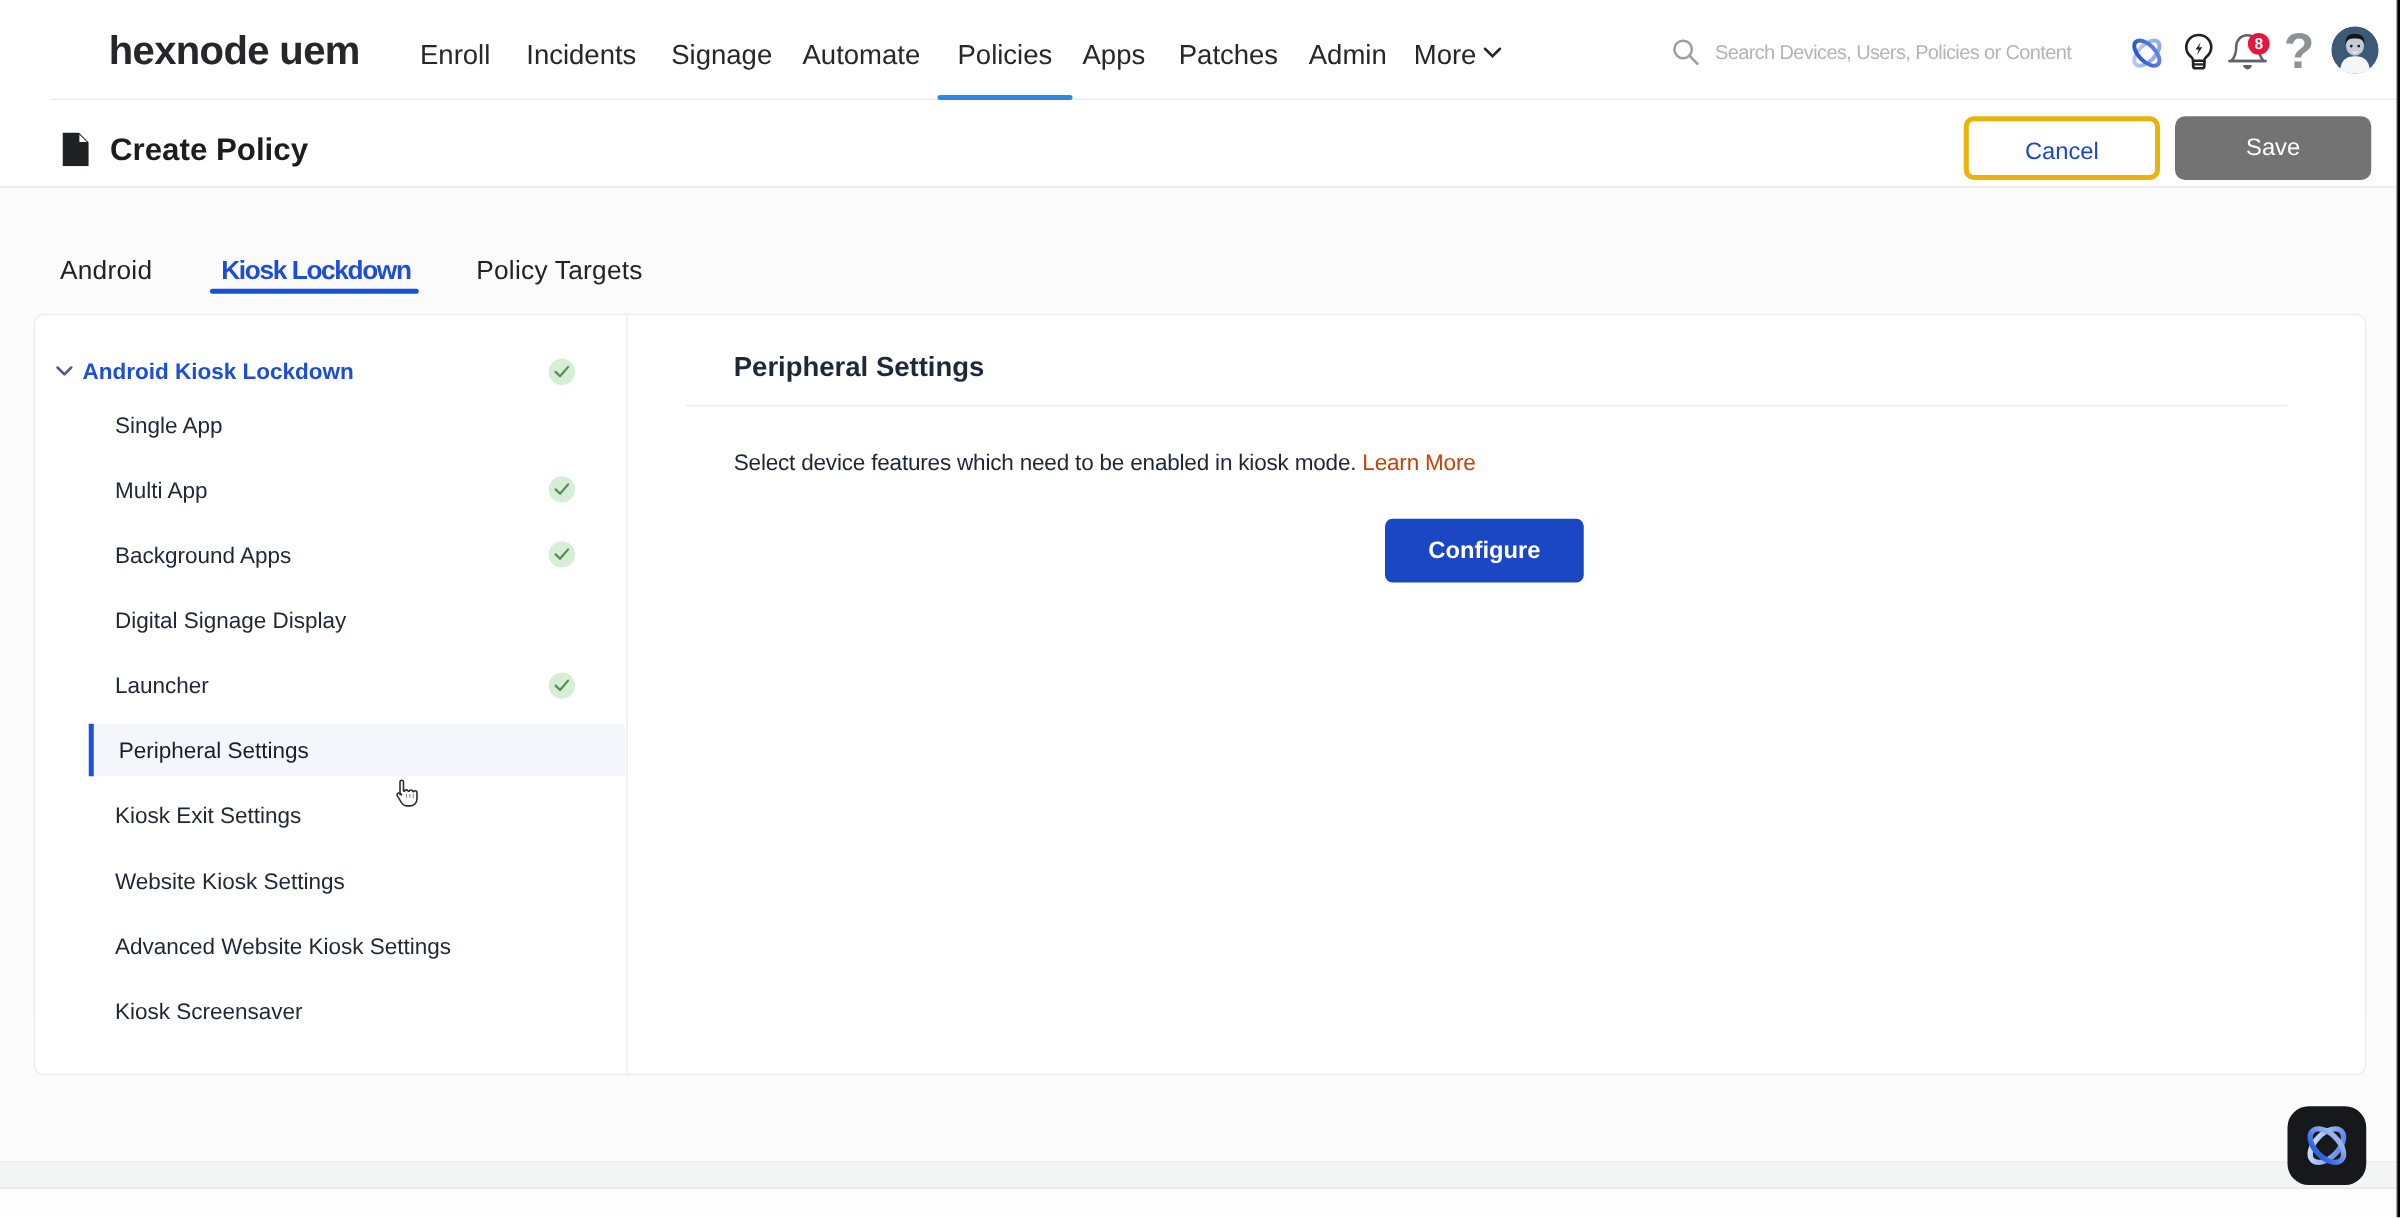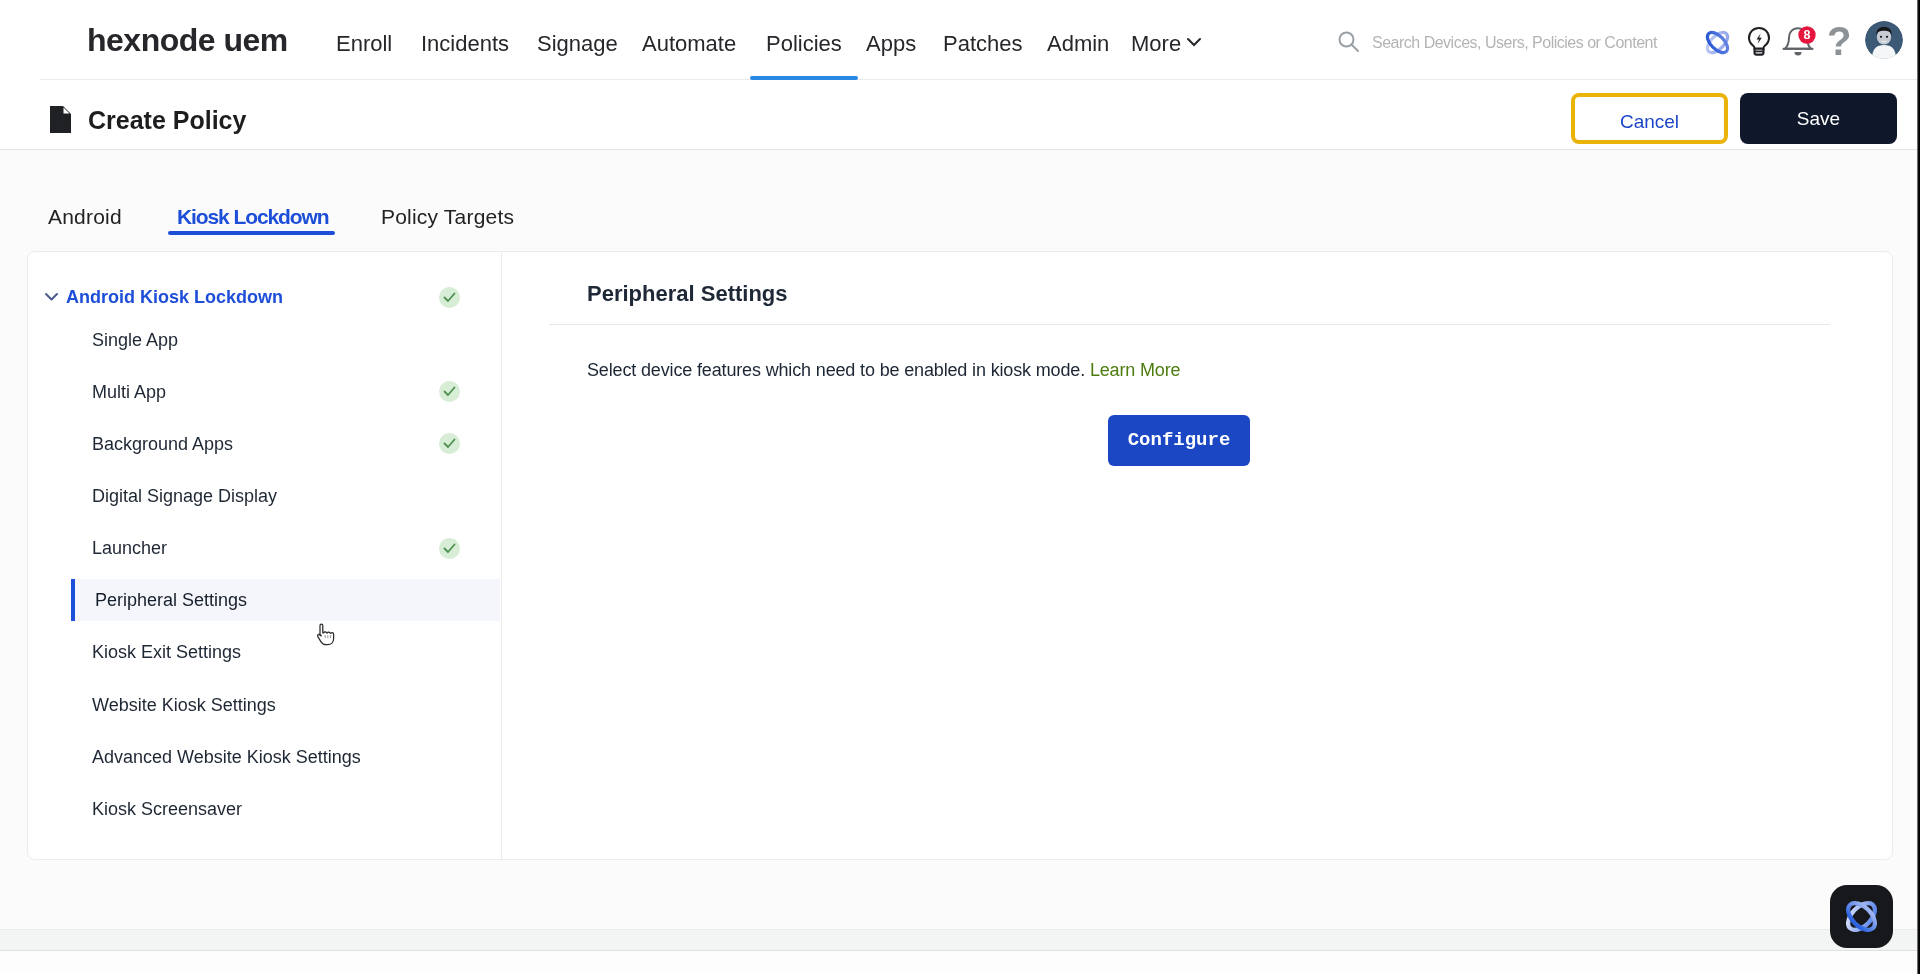--- a/index.html
+++ b/index.html
@@ -11,21 +11,21 @@
 #logo { position:absolute; left:47px; top:22px; font-size:32px; font-weight:bold; color:#26262b; letter-spacing:-0.5px; }
 .navlink { position:absolute; top:31px; font-size:22px; color:#26262b; white-space:nowrap; }
 #pol-underline { position:absolute; left:710px; top:76px; width:108px; height:4px; border-radius:3px; background:#2b87e4; }
 #search-text { position:absolute; left:1332px; top:34px; font-size:16px; color:#b4b4b4; letter-spacing:-0.5px; }
 #qmark { position:absolute; left:1787px; top:19px; font-size:40px; font-weight:bold; color:#8d9296; }
 
 
 #bar2 { position:absolute; top:81px; left:0; width:1920px; height:69px; background:#fff; border-bottom:1px solid #e4e4e4; z-index:4; }
 #cp-title { z-index:6; position:absolute; left:88px; top:106px; font-size:25px; font-weight:600; color:#1d1d20; }
 #btn-cancel { z-index:6; position:absolute; left:1571px; top:93px; width:157px; height:51px; background:#fff; border:4px solid #eab308; border-radius:8px; color:#1c46c8; font-size:19px; text-align:center; line-height:49px; }
-#btn-save { z-index:6; position:absolute; left:1740px; top:93px; width:157px; height:51px; background:#0f172a; border-radius:8px; color:#fff; font-size:19px; text-align:center; line-height:51px; }
+#btn-save { z-index:6; position:absolute; left:1740px; top:93px; width:157px; height:51px; background:#737373; border-radius:8px; color:#fff; font-size:19px; text-align:center; line-height:51px; }
 
 
 #lower { position:absolute; top:150px; left:0; width:1920px; height:824px; background:#fbfbfb; }
 .tab { position:absolute; top:205px; font-size:21px; letter-spacing:0.2px; color:#222; }
 #tab-active { color:#1d4ed8; font-weight:600; letter-spacing:-1.1px; }
 #tab-underline { position:absolute; left:168px; top:231px; width:167px; height:4px; border-radius:2px; background:#1d4ed8; }
 
 
 #card { position:absolute; left:27px; top:251px; width:1866px; height:609px; background:#fff; border:1px solid #ececec; border-radius:8px; }
 #vdiv { position:absolute; left:501px; top:251px; height:609px; width:1px; background:#ececec; }
@@ -35,22 +35,22 @@
 #side-root { position:absolute; left:66px; top:287px; font-size:18px; font-weight:600; color:#1d4ed8;text-align:right; }
 .check { position:absolute; left:439px; width:21px; height:21px; border-radius:50%; background:#d8edd5; }
 .check svg { position:absolute; left:4px; top:5px; }
 #sel-row { position:absolute; left:71px; top:579px; width:429px; height:42px; background:#f4f6fb; border-left:4px solid #1d50d8; }
 #sel-text { position:absolute; left:95px; top:590px; font-size:18px; color:#16202c; }
 
 
 #ps-title { position:absolute; left:587px; top:281px; font-size:22px; font-weight:600; color:#1e2836; }
 #ps-div { position:absolute; left:549px; top:324px; width:1281px; height:1px; background:#e9e9e9; }
 #ps-desc { position:absolute; left:587px; top:360px; font-size:18px; letter-spacing:-0.15px; color:#1c2634; }
-#ps-desc a { color:#4d7c0f; text-decoration:none; }
-#btn-config { position:absolute; left:1108px; top:415px; width:142px; height:51px; background:#1b46c4; border-radius:6px; color:#fff; font-size:19px; font-weight:600; text-align:center; line-height:51px;font-family:Liberation Mono, monospace; }
+#ps-desc a { color:#c2410c; text-decoration:none; }
+#btn-config { position:absolute; left:1108px; top:415px; width:159px; height:51px; background:#1b46c4; border-radius:6px; color:#fff; font-size:19px; font-weight:600; text-align:center; line-height:51px; }
 
 
 #fband { position:absolute; left:0; top:929px; width:1920px; height:22px; background:#f3f4f4; border-top:1px solid #ececec; border-bottom:1px solid #e0e0e0; }
 #fbelow { position:absolute; left:0; top:951px; width:1920px; height:23px; background:#fdfdfd; }
 
 
 #redge { position:absolute; left:1917px; top:0; width:3px; height:974px; background:linear-gradient(90deg,#9a9a9a,#000 55%); z-index:99; }
 #genie { position:absolute; left:1830px; top:885px; width:63px; height:63px; background:#17181c; border-radius:17px; z-index:9; }
 </style>
 </head>

